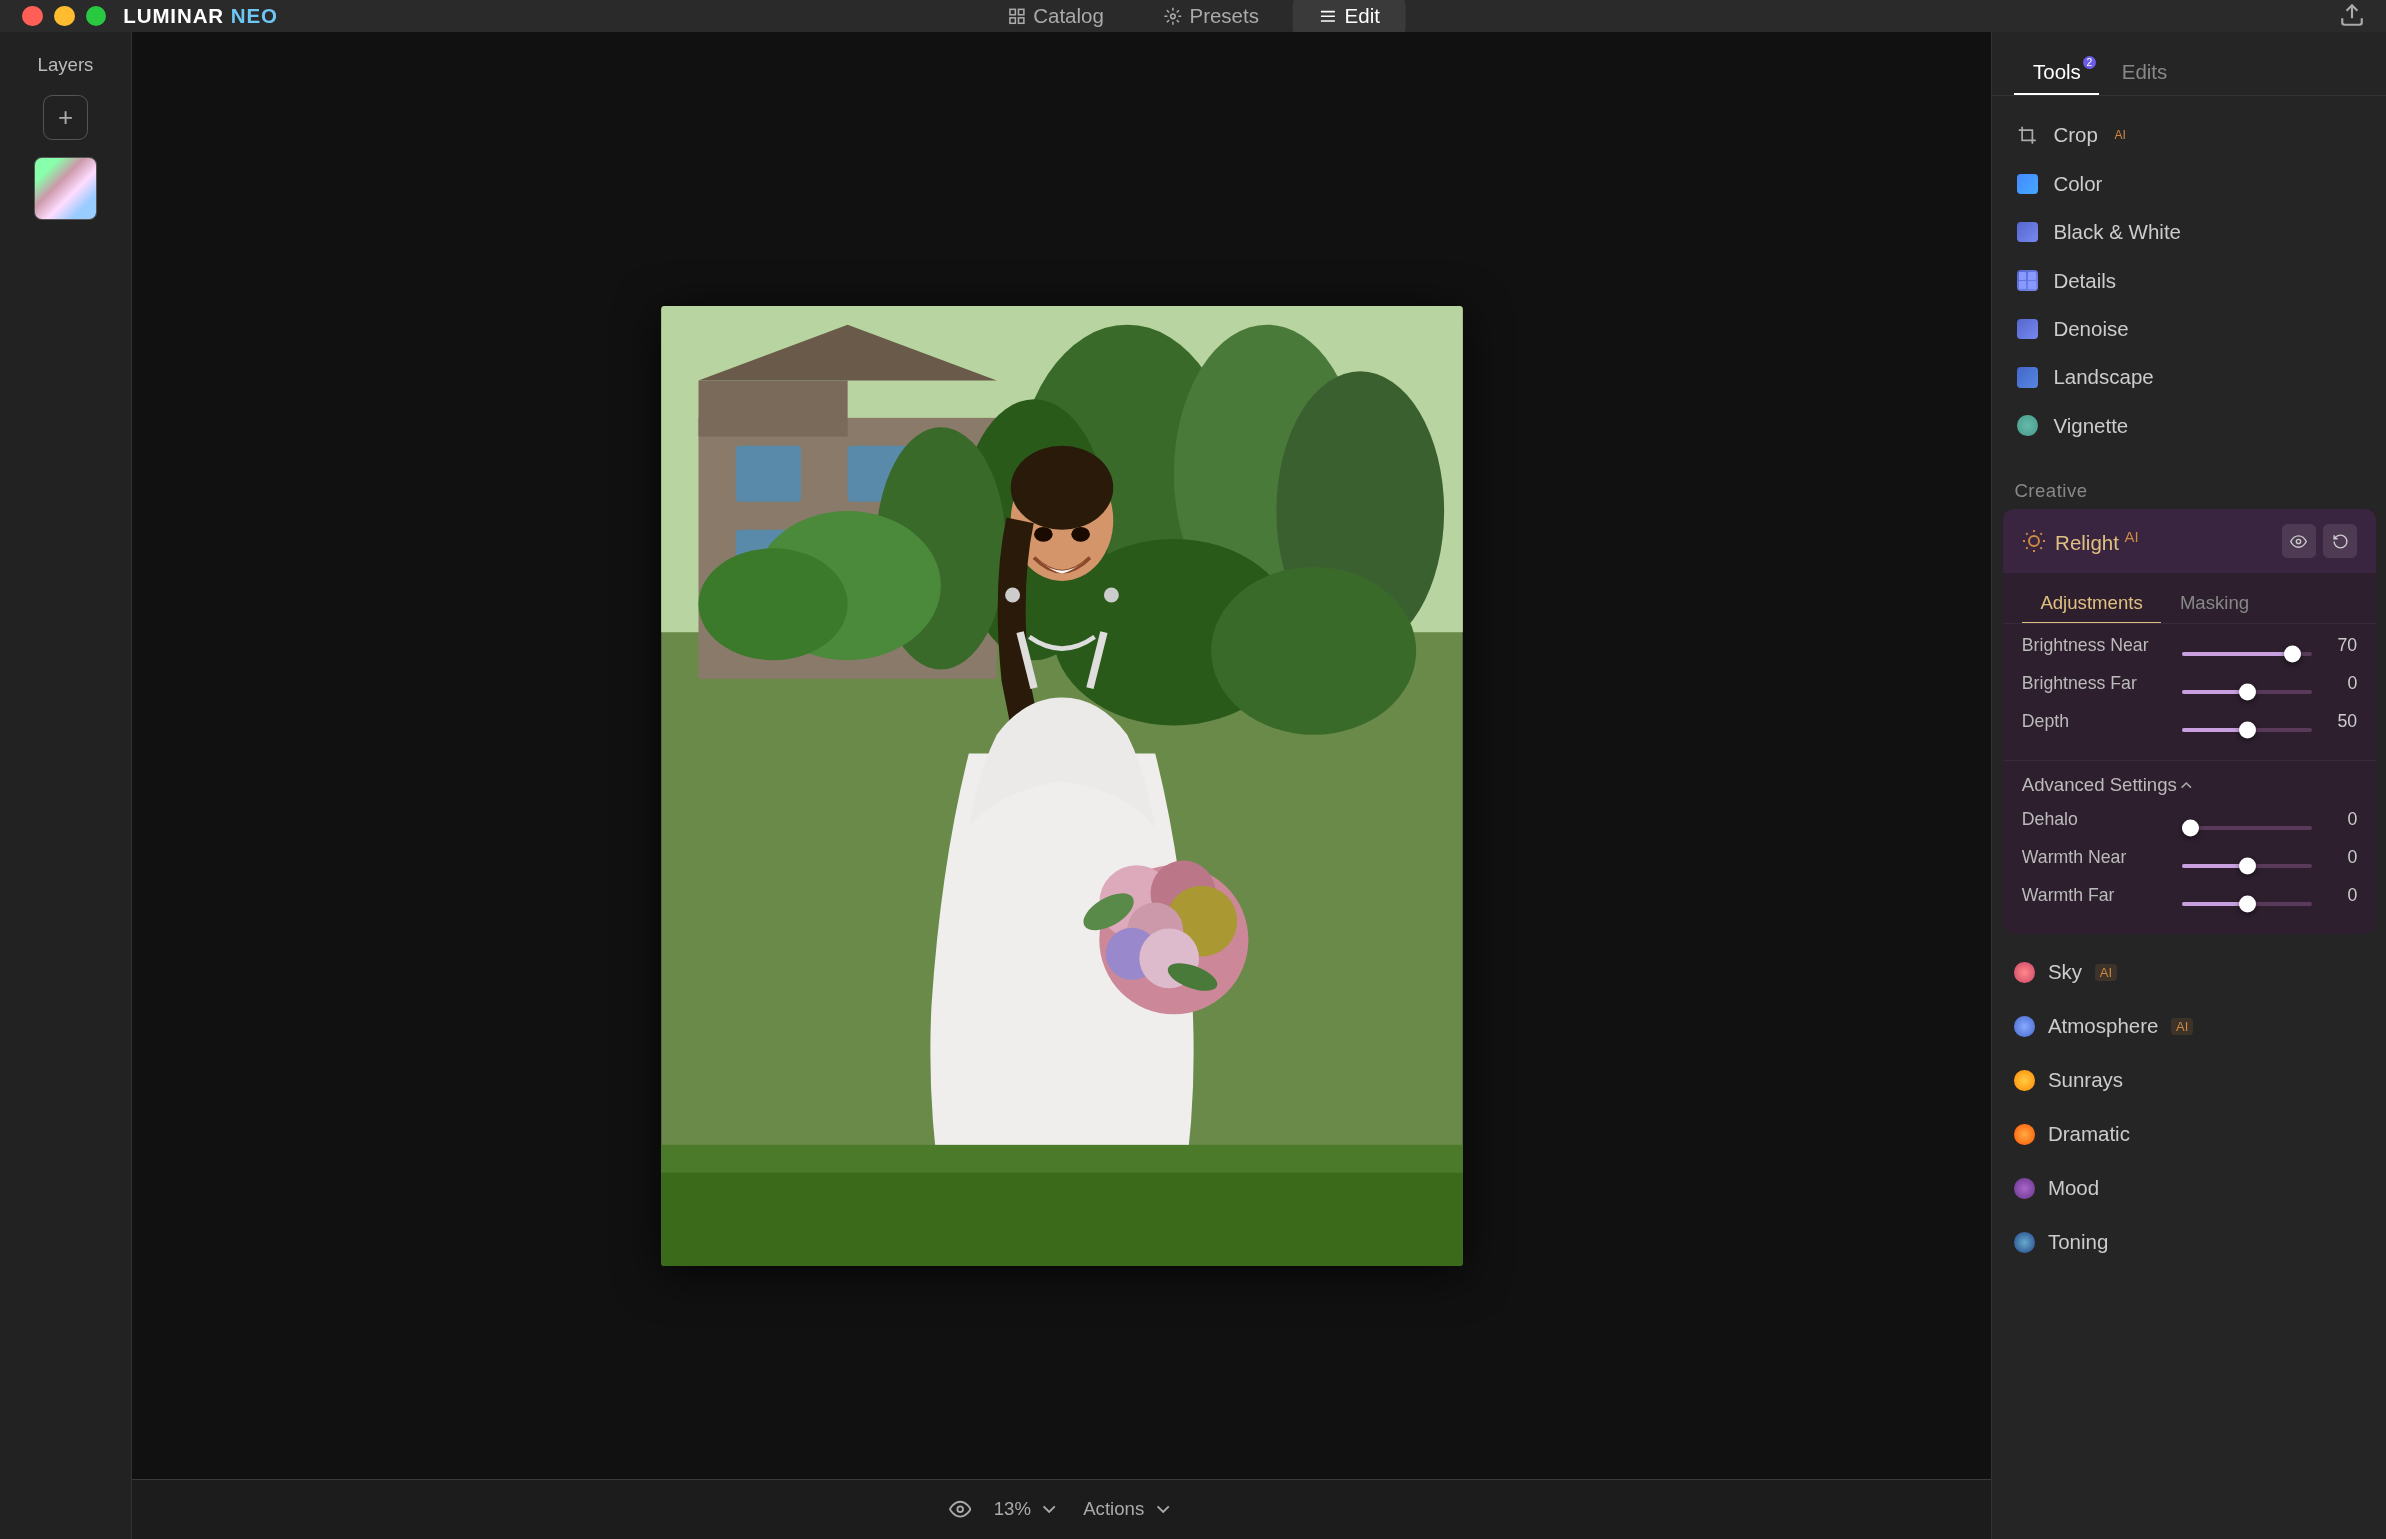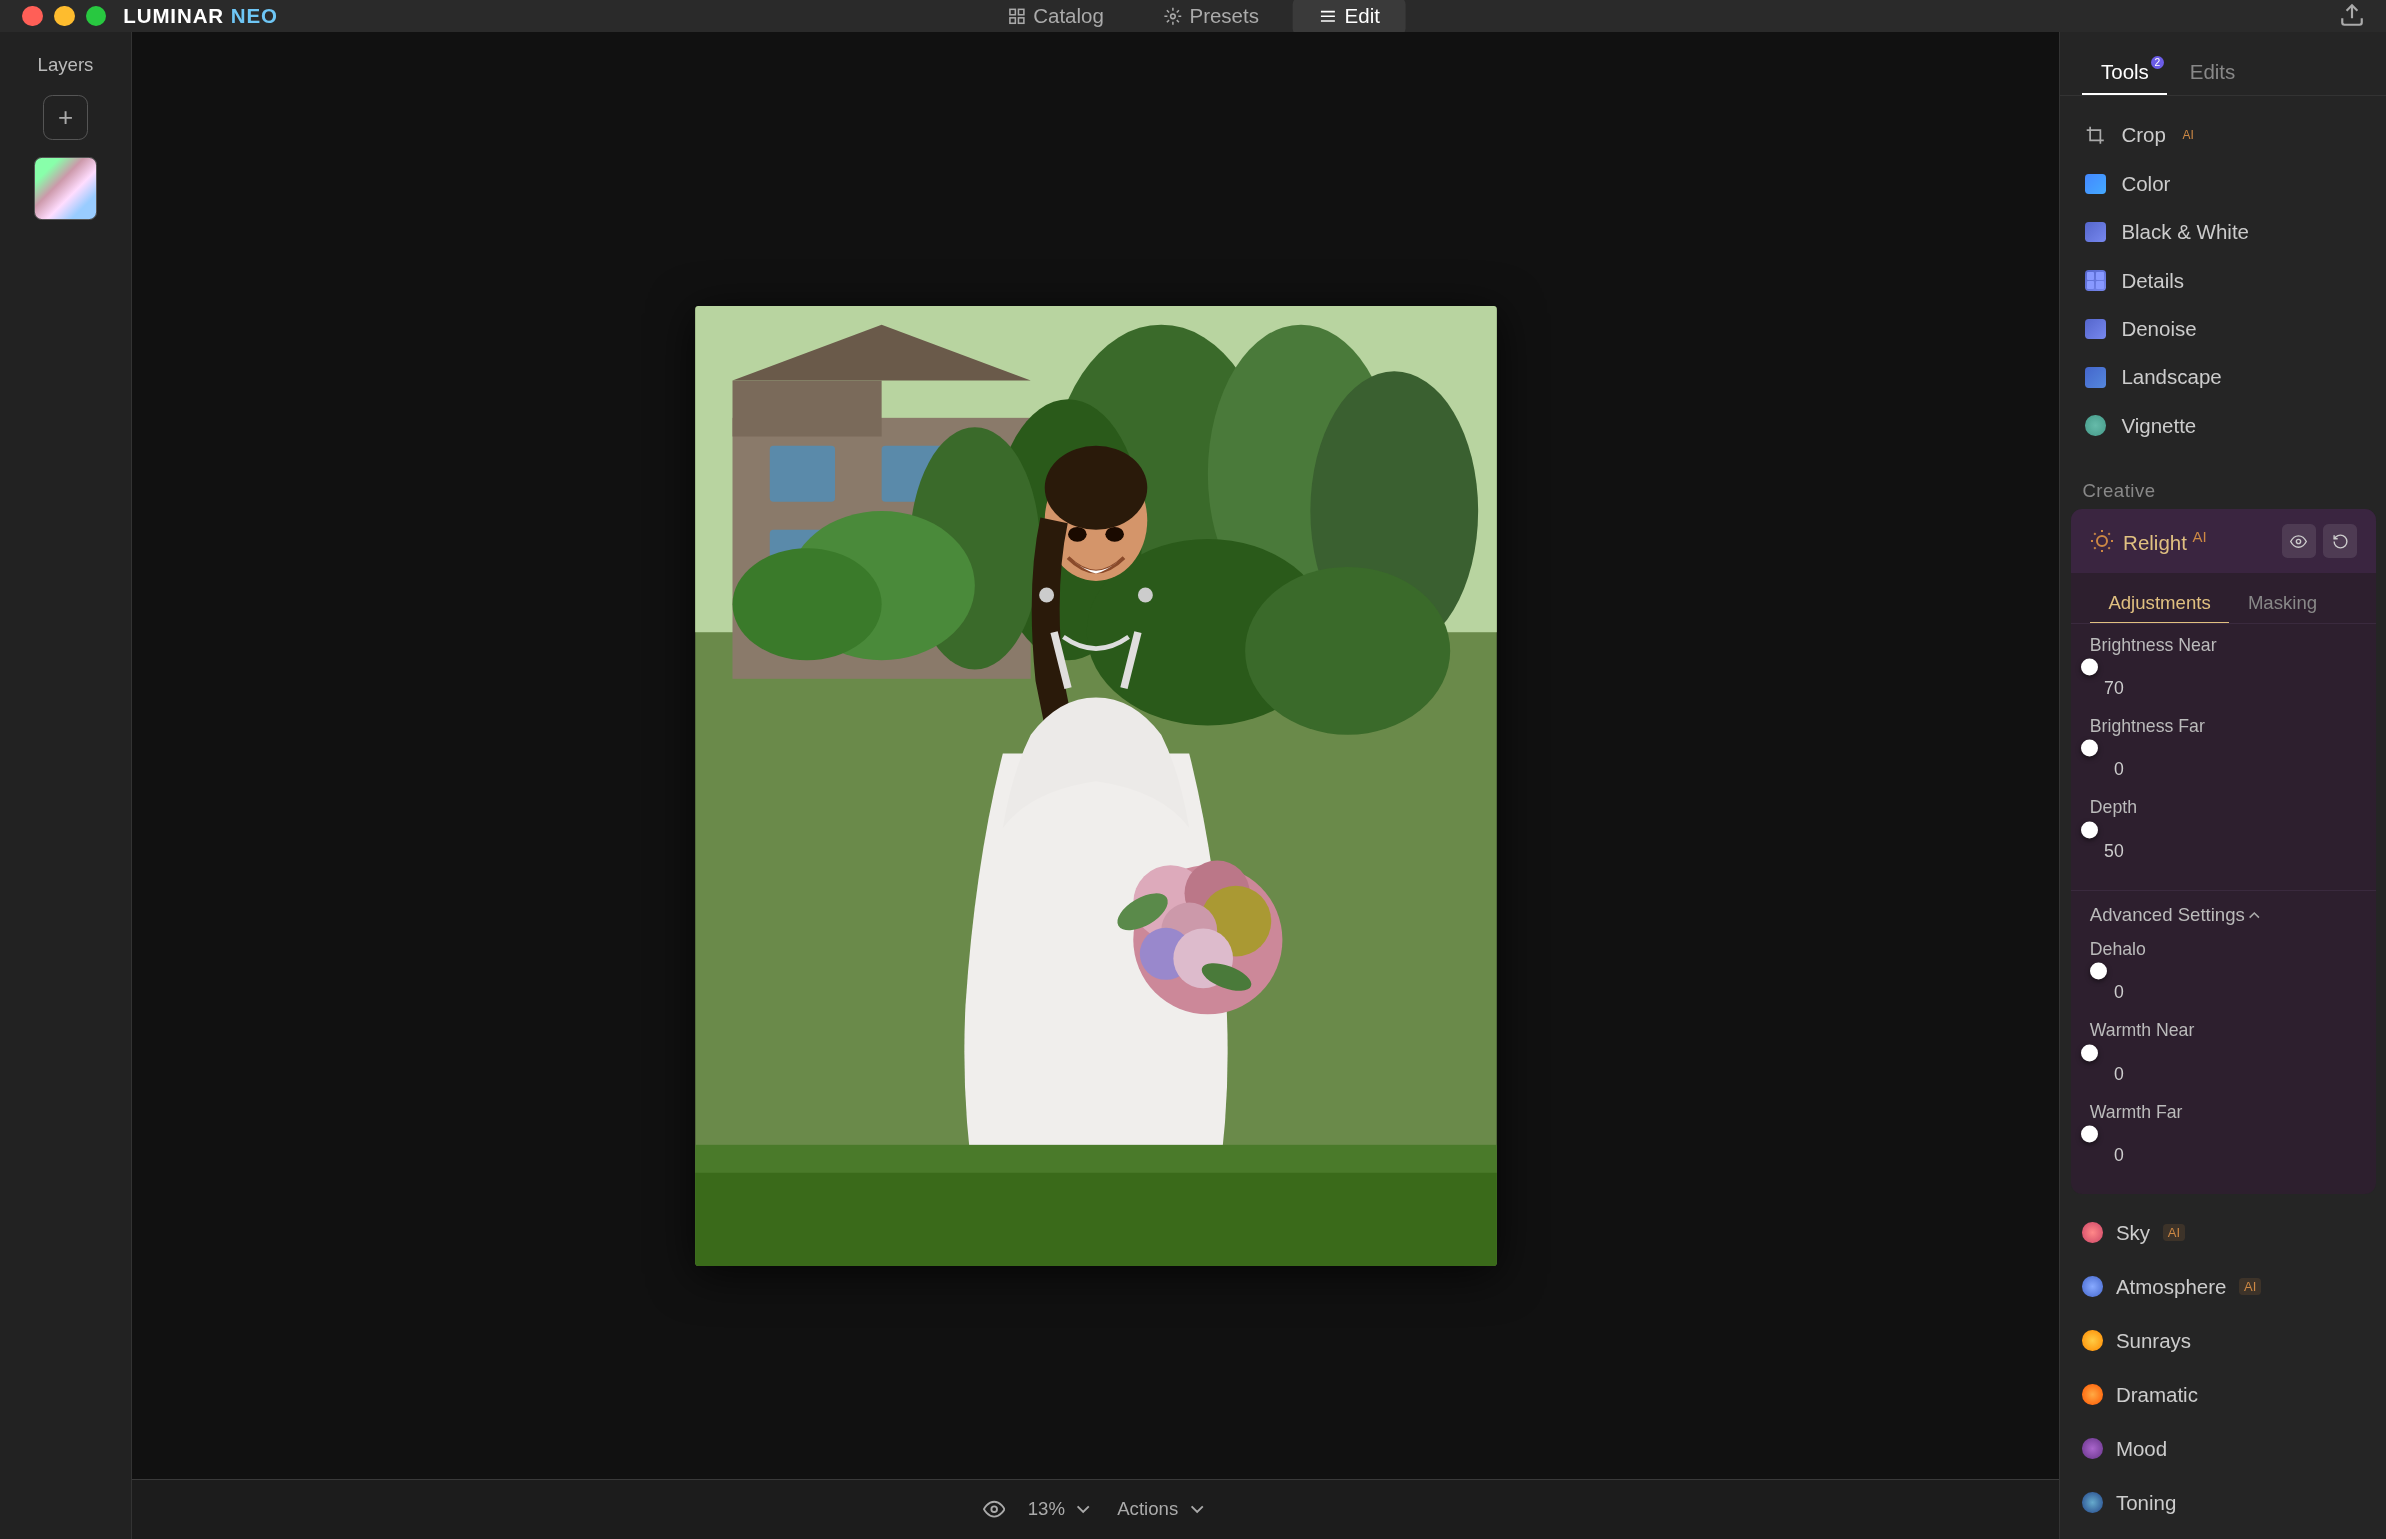--- a/index.html
+++ b/index.html
@@ -171,21 +171,21 @@
       align-items: center;
       gap: 7.5px;
       font-size: 18.6px;
       color: #aaa;
       cursor: pointer;
     }
     .toolbar-item svg { width: 22.4px; height: 22.4px; }
 
     
     .right-panel {
-      width: 328px;
+      width: 396px;
       background: #252525;
       display: flex;
       flex-direction: column;
       overflow-y: auto;
       flex-shrink: 0;
       border-left: 0.9px solid #333;
     }
     .right-panel::-webkit-scrollbar { width: 5.6px; }
     .right-panel::-webkit-scrollbar-track { background: #252525; }
     .right-panel::-webkit-scrollbar-thumb { background: #444; border-radius: 2.8px; }
@@ -317,24 +317,23 @@
       color: #e0c080;
       border-bottom-color: #e0c080;
     }
 
     
     .slider-group {
       padding: 11.2px 18.6px;
     }
     .slider-row {
       display: flex;
-      align-items: flex-start;
+      align-items: flex-end;
       margin-bottom: 17px;
       gap: 11.2px;
-      flex-direction: column;
     }
     .slider-label {
       font-size: 17.7px;
       color: #bbb;
       min-width: 149px;
     }
     .slider-track {
       flex: 1;
       height: 3.7px;
       background: #5a3a5a;

